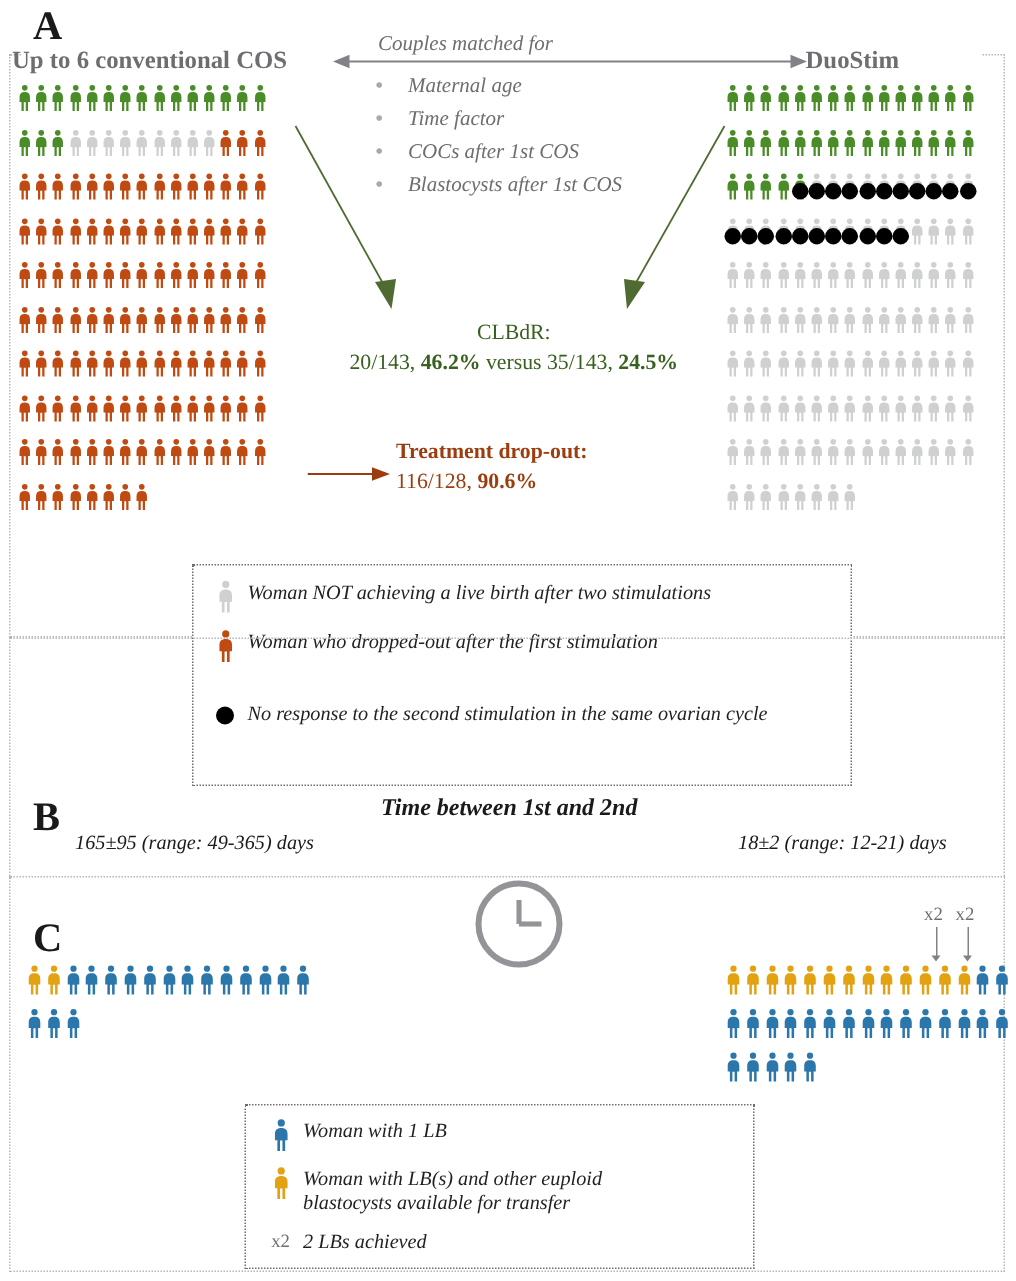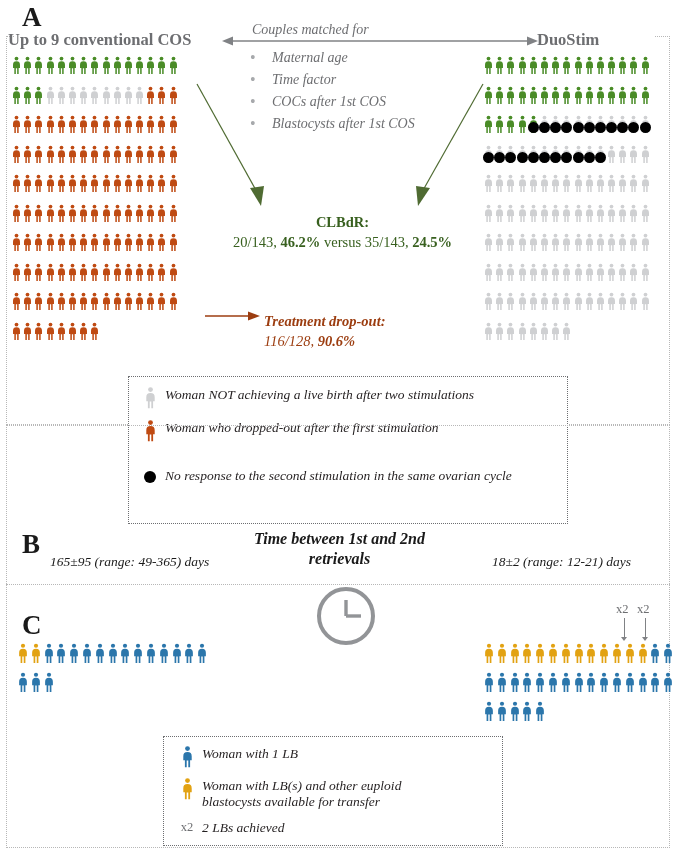--- a/index.html
+++ b/index.html
@@ -151,21 +151,21 @@
 </style>
 </head>
 <body>
 
 <div class="frameA-topleft"></div>
 <div class="frameA-topright"></div>
 <div class="frameA"></div>
 
 <div class="panel-letter abs" style="left:22px; top:4px;">A</div>
 
-<div class="grp-title abs" style="left:8px; top:30px;">Up to 9 conventional COS</div>
+<div class="grp-title abs" style="left:8px; top:30px;">Up to 6 conventional COS</div>
 <div class="grp-title abs" style="left:537px; top:30px;">DuoStim</div>
 
 <svg class="abs" style="left:222px; top:33px;" width="316" height="16">
   <line x1="10" y1="8" x2="306" y2="8" stroke="#808285" stroke-width="1.4"></line>
   <polygon points="0,8 11,3.5 11,12.5" fill="#808285"></polygon>
   <polygon points="316,8 305,3.5 305,12.5" fill="#808285"></polygon>
 </svg>
 
 <div class="ital abs" style="left:252px; top:22px; font-size:14px; color:#6d6e71;">Couples matched for</div>
 
@@ -1380,30 +1380,30 @@
 <svg class="abs" style="left:195px; top:80px;" width="80" height="130">
   <line x1="2" y1="4" x2="62" y2="112" stroke="#4f6b32" stroke-width="1.2"></line>
   <polygon points="66,126 55,108 69,106" fill="#4f6b32"></polygon>
 </svg>
 <svg class="abs" style="left:400px; top:80px;" width="85" height="130">
   <line x1="83" y1="4" x2="22" y2="112" stroke="#4f6b32" stroke-width="1.2"></line>
   <polygon points="18,126 16,106 30,108" fill="#4f6b32"></polygon>
 </svg>
 
 <div class="txt-clbdr" style="left:205px; top:213px; width:275px;">
-  <div style="font-weight:bold;"><span>CLBdR</span><span>:</span></div>
+  <div style="font-weight:normal;"><span>CLBdR</span><span>:</span></div>
   <div><span>20/143, </span><span class="bold">46.2%</span><span> versus </span><span>35/143, </span><span class="bold">24.5%</span></div>
 </div>
 
 <svg class="abs" style="left:205px; top:309px;" width="55" height="14">
   <line x1="0" y1="7" x2="44" y2="7" stroke="#9c3d10" stroke-width="1.3"></line>
   <polygon points="55,7 43,2.5 43,11.5" fill="#9c3d10"></polygon>
 </svg>
 
-<div class="txt-drop" style="left:264px; top:312px;font-style:italic;">
+<div class="txt-drop" style="left:264px; top:292px;">
   <div style="font-weight:bold;"><span>Treatment drop-out</span><span>:</span></div>
   <div><span>116/128, </span><span class="bold">90.6%</span></div>
 </div>
 
 <div class="legend-box" id="legend-a-box">
   <div style="padding:10px 8px 0 6px;">
     <div class="legend-row" style="margin-bottom:11px;">
       <span class="legend-icon-cell">
         <svg width="11" height="22" viewBox="0 0 11 22">
             <circle cx="5.5" cy="2.6" r="2.4" fill="#cfd0d2"></circle>
@@ -1433,21 +1433,20 @@
 </div>
 
 <div class="divider" style="top:425px;"></div>
 <div class="frameB"></div>
 <div class="divider" style="top:584px;"></div>
 
 <div class="panel-letter abs" style="left:22px; top:531px;">B</div>
 
 <div class="timeTitle" style="left:232px; top:529px; width:215px;">
   <div>Time between 1st and 2nd</div>
-  <div>retrievals</div>
 </div>
 
 <div class="timeSide" style="left:50px; top:554px;">165±95 (range: 49-365) days</div>
 <div class="timeSide" style="left:492px; top:554px;">18±2 (range: 12-21) days</div>
 
 <svg class="abs" style="left:312px; top:582px;" width="68" height="68">
   <circle cx="34" cy="34" r="27" fill="#ffffff" stroke="#929497" stroke-width="4"></circle>
   <line x1="34" y1="34" x2="34" y2="18" stroke="#929497" stroke-width="3.4" stroke-linecap="butt"></line>
   <line x1="34" y1="34" x2="49" y2="34" stroke="#929497" stroke-width="3.4" stroke-linecap="butt"></line>
 </svg>

